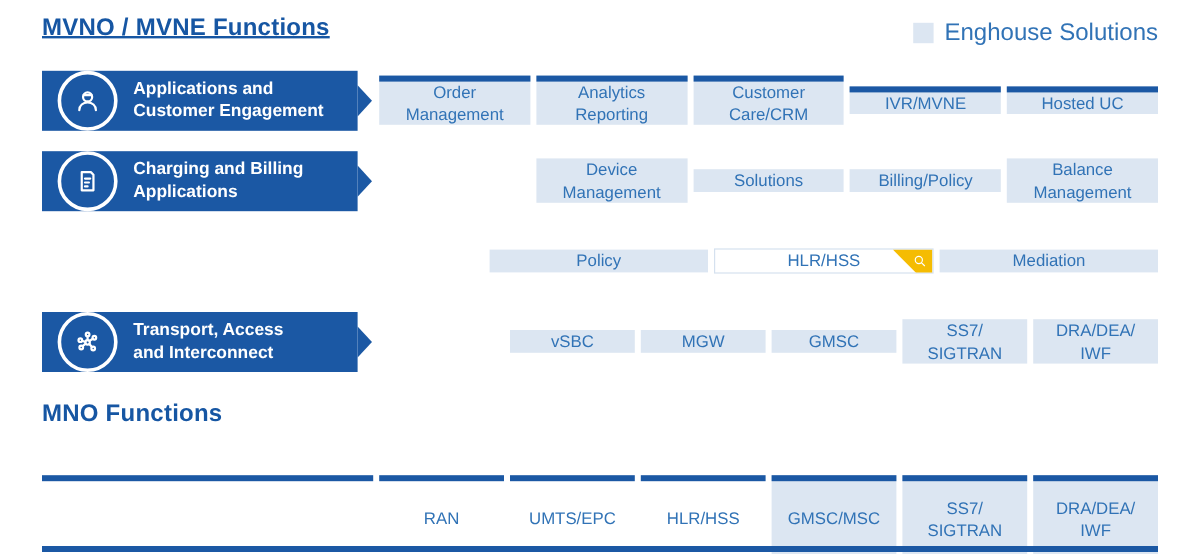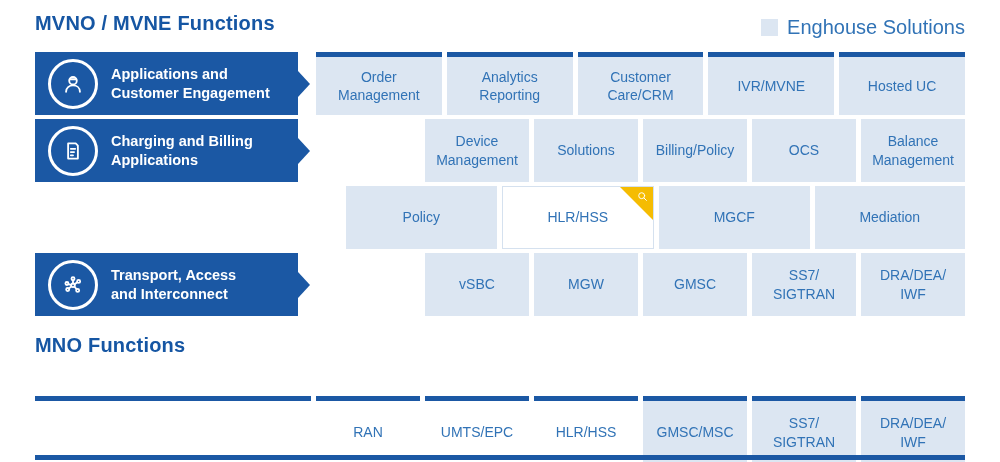--- a/index.html
+++ b/index.html
@@ -11,32 +11,32 @@
   }
   html,body{margin:0;padding:0;}
   body{
     width:1000px;height:462px;position:relative;background:#ffffff;
     font-family:"Liberation Sans", sans-serif;overflow:hidden;
   }
   .page-title{
     position:absolute;left:35px;font-size:20px;font-weight:bold;
     color:var(--titletext);letter-spacing:.2px;
   }
-  .title-mvno{top:12px;}
+  .title-mvno{top:12px;text-decoration:underline;}
   .title-mno{top:334px;}
   .legend{
     position:absolute;right:35px;top:16px;display:flex;align-items:center;gap:9px;
     color:var(--celltext);font-size:20px;
   }
   .legend-swatch{width:17px;height:17px;background:var(--cellbg);}
   .grid{
     position:absolute;left:35px;top:52px;width:930px;
     display:flex;flex-direction:column;gap:4px;
   }
-  .grid-row{display:flex;gap:5px;height:63px;}
+  .grid-row{display:flex;gap:5px;height:63px;align-items:center;}
   .row-label{
     flex:0 0 263px;margin-right:13px;background:var(--navy);color:#fff;
     position:relative;display:flex;align-items:center;
     font-weight:bold;font-size:14.5px;line-height:1.25;white-space:pre-line;
   }
   .row-label::after{
     content:"";position:absolute;right:-12px;top:50%;transform:translateY(-50%);
     border-top:13px solid transparent;border-bottom:13px solid transparent;
     border-left:12px solid var(--navy);
   }
@@ -123,39 +123,37 @@
         </svg>
       </span>
       <span>Charging and Billing
 Applications</span>
     </div>
     <div class="cell empty"></div>
     <div class="cell">Device
 Management</div>
     <div class="cell">Solutions</div>
     <div class="cell">Billing/Policy</div>
-    <div class="cell">OCS</div>
     <div class="cell">Balance
 Management</div>
   </div>
 
   <div class="grid-row">
     <div class="cell empty"></div>
     <div class="cell empty"></div>
     <div class="cell">Policy</div>
     <div class="cell highlight">
       <span>HLR/HSS</span>
       <span class="corner-flag">
         <svg width="13" height="13" viewBox="0 0 24 24">
           <circle cx="10.5" cy="10.5" r="5.5"></circle>
           <path d="M14.8 14.8l4.5 4.5"></path>
         </svg>
       </span>
     </div>
-    <div class="cell">MGCF</div>
     <div class="cell">Mediation</div>
   </div>
 
   <div class="grid-row">
     <div class="row-label">
       <span class="icon-badge">
         <svg width="26" height="26" viewBox="0 0 24 24">
           <circle cx="12" cy="12.3" r="1.7"></circle>
           <path d="M12 10.6V7.6"></path>
             <circle cx="12" cy="6.2" r="1.4"></circle>

